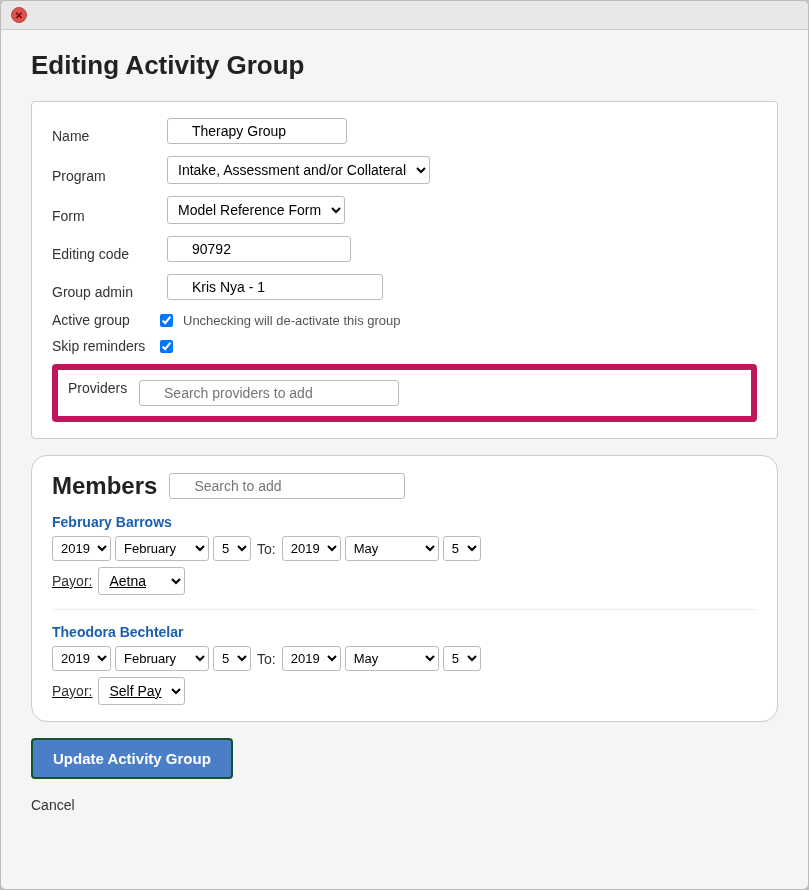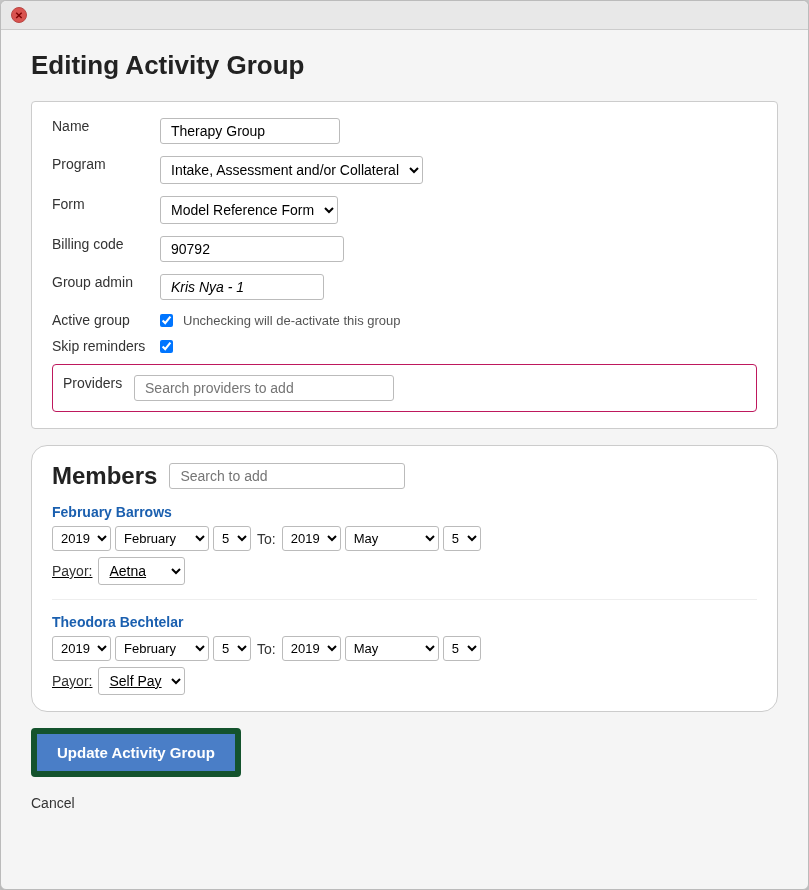--- a/index.html
+++ b/index.html
@@ -55,36 +55,37 @@
     }
     .form-section {
       background: #fff;
       border: 1px solid #ccc;
       border-radius: 4px;
       padding: 16px 20px;
       margin-bottom: 16px;
     }
     .field-row {
       display: flex;
-      align-items: flex-start;
+      align-items: flex-end;
       margin-bottom: 12px;
       flex-wrap: wrap;
+      gap: 7px;
     }
     .field-row:last-child {
       margin-bottom: 0;
     }
     .field-label {
       color: #333;
       min-width: 100px;
       margin-right: 8px;
     }
     input[type="text"] {
       border: 1px solid #bbb;
       border-radius: 3px;
-      padding: 4px 10px;
+      padding: 4px 24px;
       font-size: 14px;
       background: #fff;
     }
     select {
       border: 1px solid #bbb;
       border-radius: 3px;
       padding: 4px 6px;
       font-size: 14px;
       background: #fff;
       cursor: pointer;
@@ -96,21 +97,21 @@
     }
     .checkbox-row input[type="checkbox"] {
       margin-right: 6px;
     }
     .checkbox-hint {
       color: #555;
       margin-left: 4px;
       font-size: 13px;
     }
     .providers-box {
-      border: 1px solid #be185d;
+      border: 6px solid #be185d;
       border-radius: 4px;
       padding: 10px;
       margin-top: 6px;
     }
     .providers-label {
       color: #333;
       margin-right: 8px;
       vertical-align: top;
     }
     .providers-search {
@@ -185,41 +186,41 @@
       align-items: center;
       gap: 6px;
       text-decoration: underline;
     }
     .payor-label {
       color: #333;
     }
     .update-btn {
       background: #4a7ec7;
       color: #fff;
-      border: 6px solid #14532d;
+      border: 2px solid #14532d;
       border-radius: 4px;
       padding: 10px 20px;
       font-size: 15px;
       font-weight: bold;
       cursor: pointer;
       margin-bottom: 12px;
       display: block;
     }
     .cancel-btn {
       background: transparent;
       color: #333;
       border: none;
       padding: 6px 0;
       font-size: 14px;
       cursor: pointer;
       display: block;
     }
     .name-input { width: 180px; }
     .billing-input { width: 184px; }
-    .admin-input { width: 164px; font-style: italic; }
+    .admin-input { width: 216px; }
   </style>
 </head>
 <body>
 
 <div class="window">
   <div class="title-bar">
     <div class="close-btn">✕</div>
   </div>
   <div class="content">
 
@@ -240,21 +241,21 @@
       </div>
 
       <div class="field-row">
         <span class="field-label">Form</span>
         <select>
           <option>Model Reference Form</option>
         </select>
       </div>
 
       <div class="field-row">
-        <span class="field-label">Billing code</span>
+        <span class="field-label">Editing code</span>
         <input type="text" class="billing-input" value="90792" style="">
       </div>
 
       <div class="field-row">
         <span class="field-label">Group admin</span>
         <input type="text" class="admin-input" value="Kris Nya - 1" style="">
       </div>
 
       <div class="checkbox-row">
         <span class="field-label">Active group</span>

